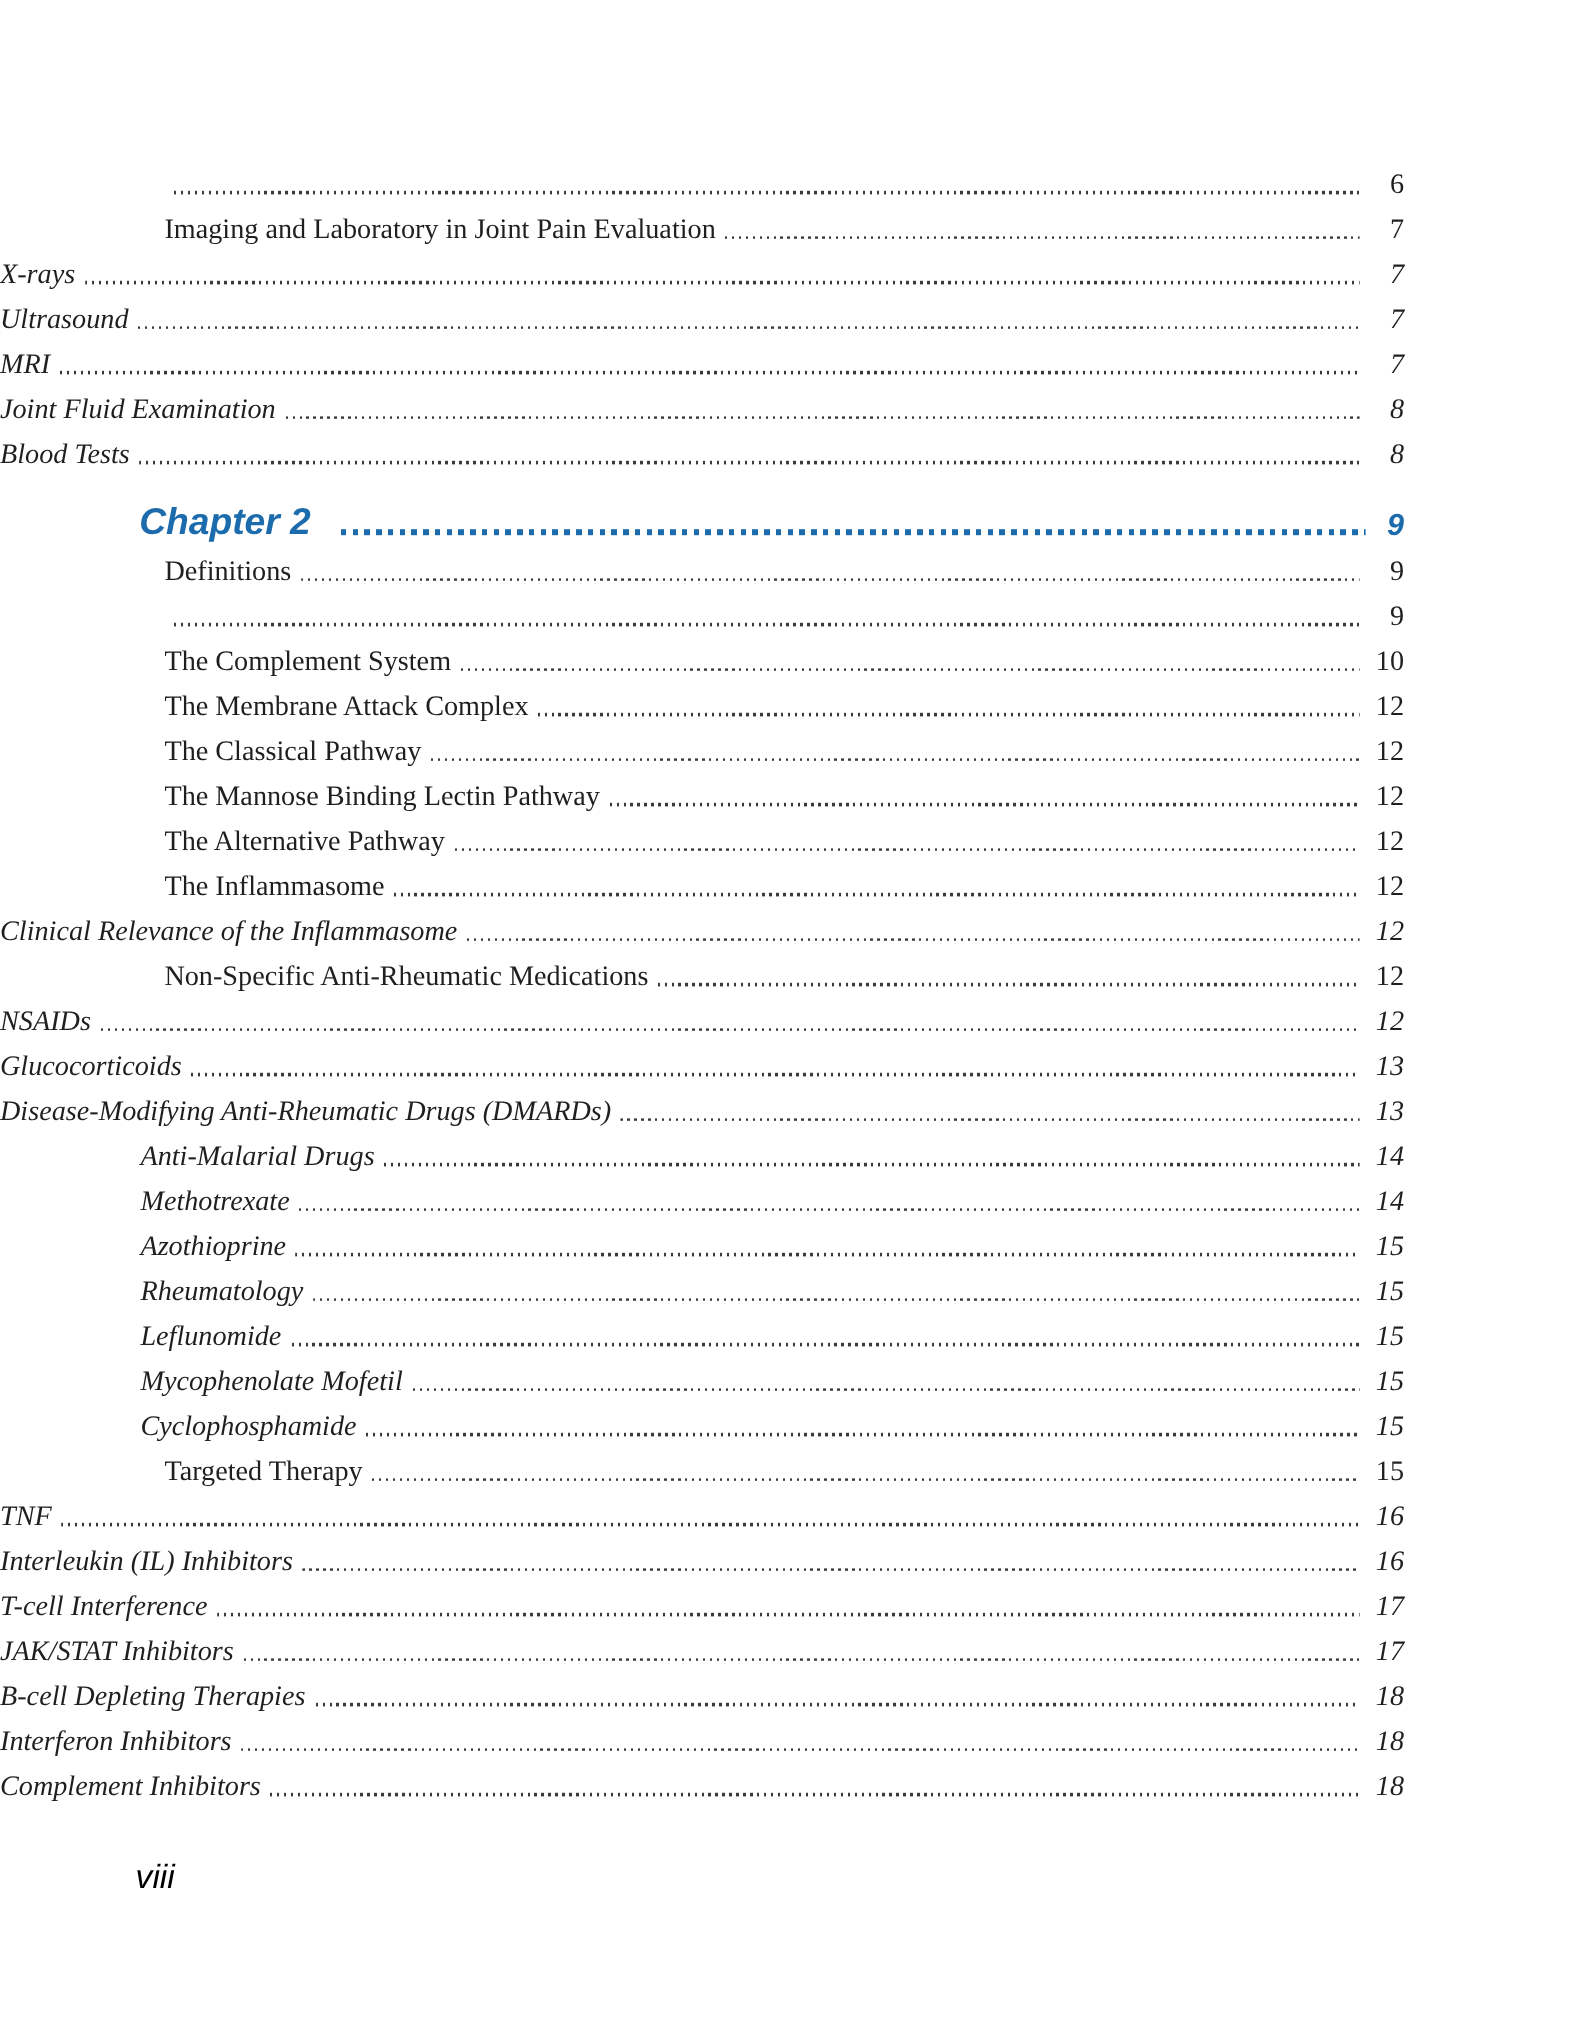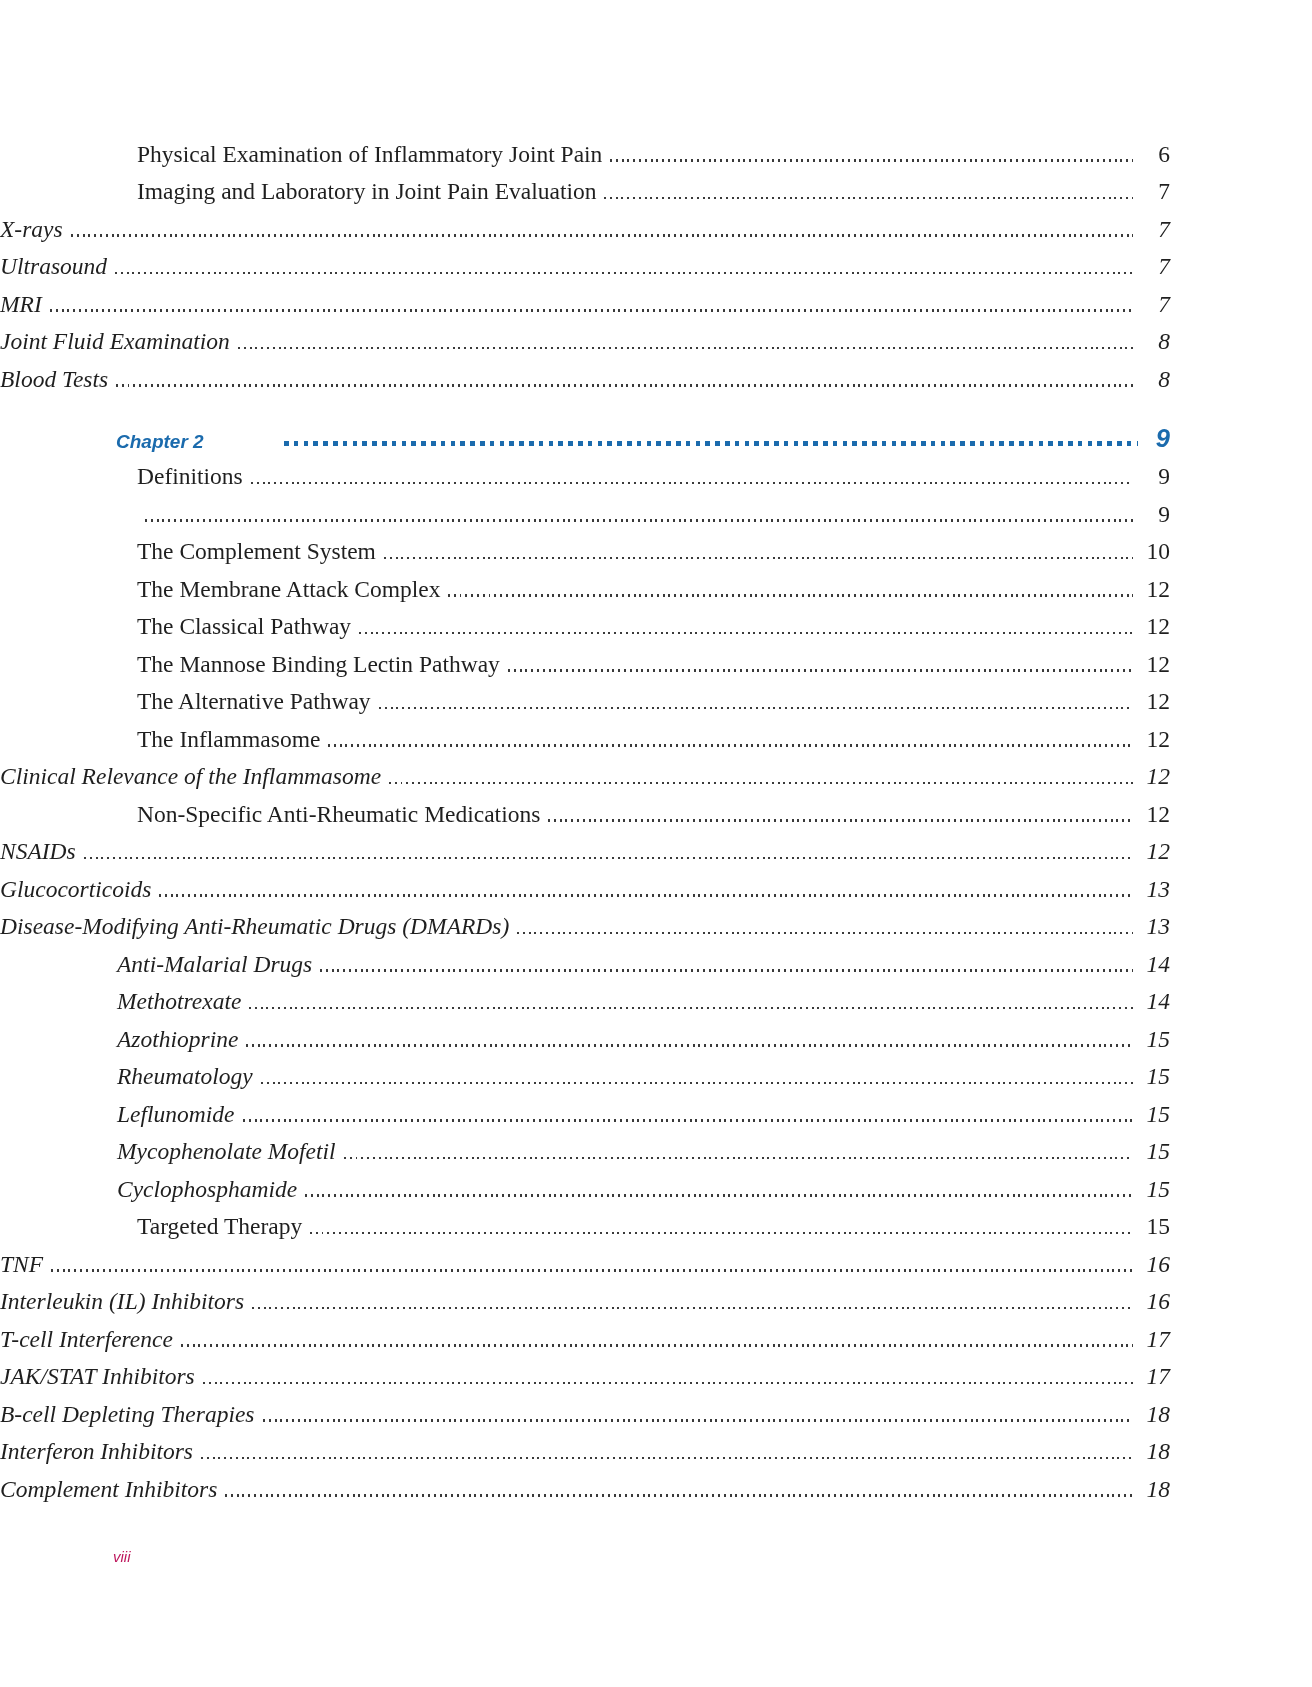--- a/index.html
+++ b/index.html
@@ -49,48 +49,47 @@
     margin-top: 14px;
     padding-left: 116px;
     font-family: "Liberation Sans", sans-serif;
     font-weight: 700;
     font-style: italic;
     color: var(--accent, #1b6bad);
   }
   .toc-chapter .chapter-label {
     flex: 0 0 auto;
     width: 158px;
-    font-size: 19px;
+    font-size: 31px;
     line-height: 1.1;
     white-space: nowrap;
     margin-top: 28px;
   }
   .toc-chapter .toc-title { font-size: 25.5px; }
   .toc-chapter .toc-page { font-size: 25.5px; }
   .toc-chapter .leader {
     height: 4.6px;
     margin: 0 4px 7px 10px;
     background-image: repeating-linear-gradient(to right, var(--accent, #1b6bad) 0 4.6px, transparent 4.6px 9.8px);
   }
   .page-footer {
     position: absolute;
     left: 113px;
     top: 1548px;
     font-family: "Liberation Sans", sans-serif;
     font-style: italic;
-    font-size: 15px;
-    color: #be185d;
+    font-size: 28px;
+    color: #000000;
   }
 </style>
 </head>
 <body style="--accent: #1b6bad; color: rgb(31, 31, 31);">
 
 <main class="toc" id="toc-list">
     <div class="toc-row level-1">
-    <span class="toc-title">Physical Examination of Inflammatory Joint Pain</span>
     <span class="leader"></span>
     <span class="toc-page">6</span>
   </div>
     <div class="toc-row level-1">
     <span class="toc-title">Imaging and Laboratory in Joint Pain Evaluation</span>
     <span class="leader"></span>
     <span class="toc-page">7</span>
   </div>
     <div class="toc-row level-2">
     <span class="toc-title">X-rays</span>

